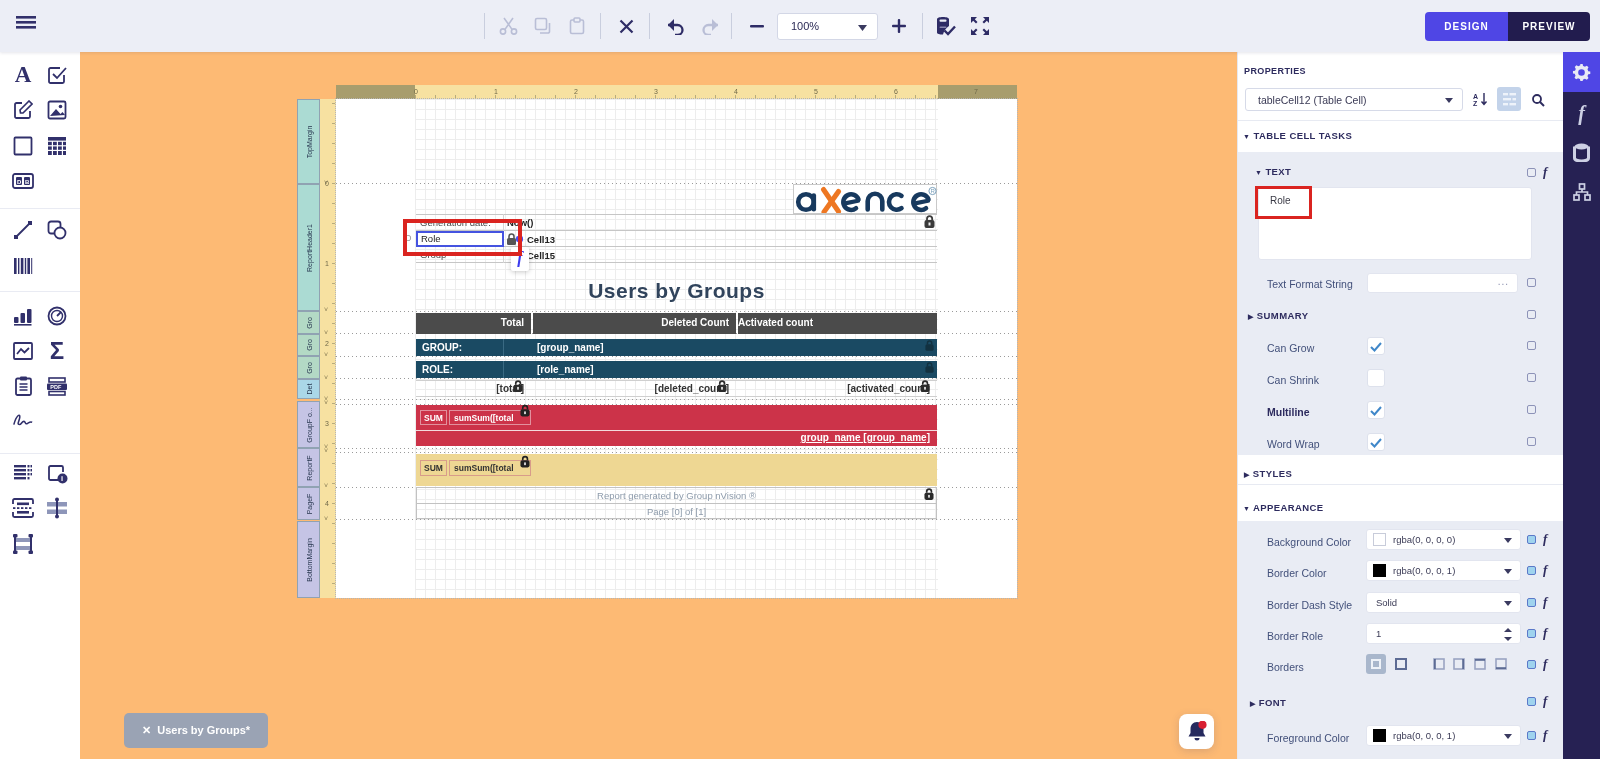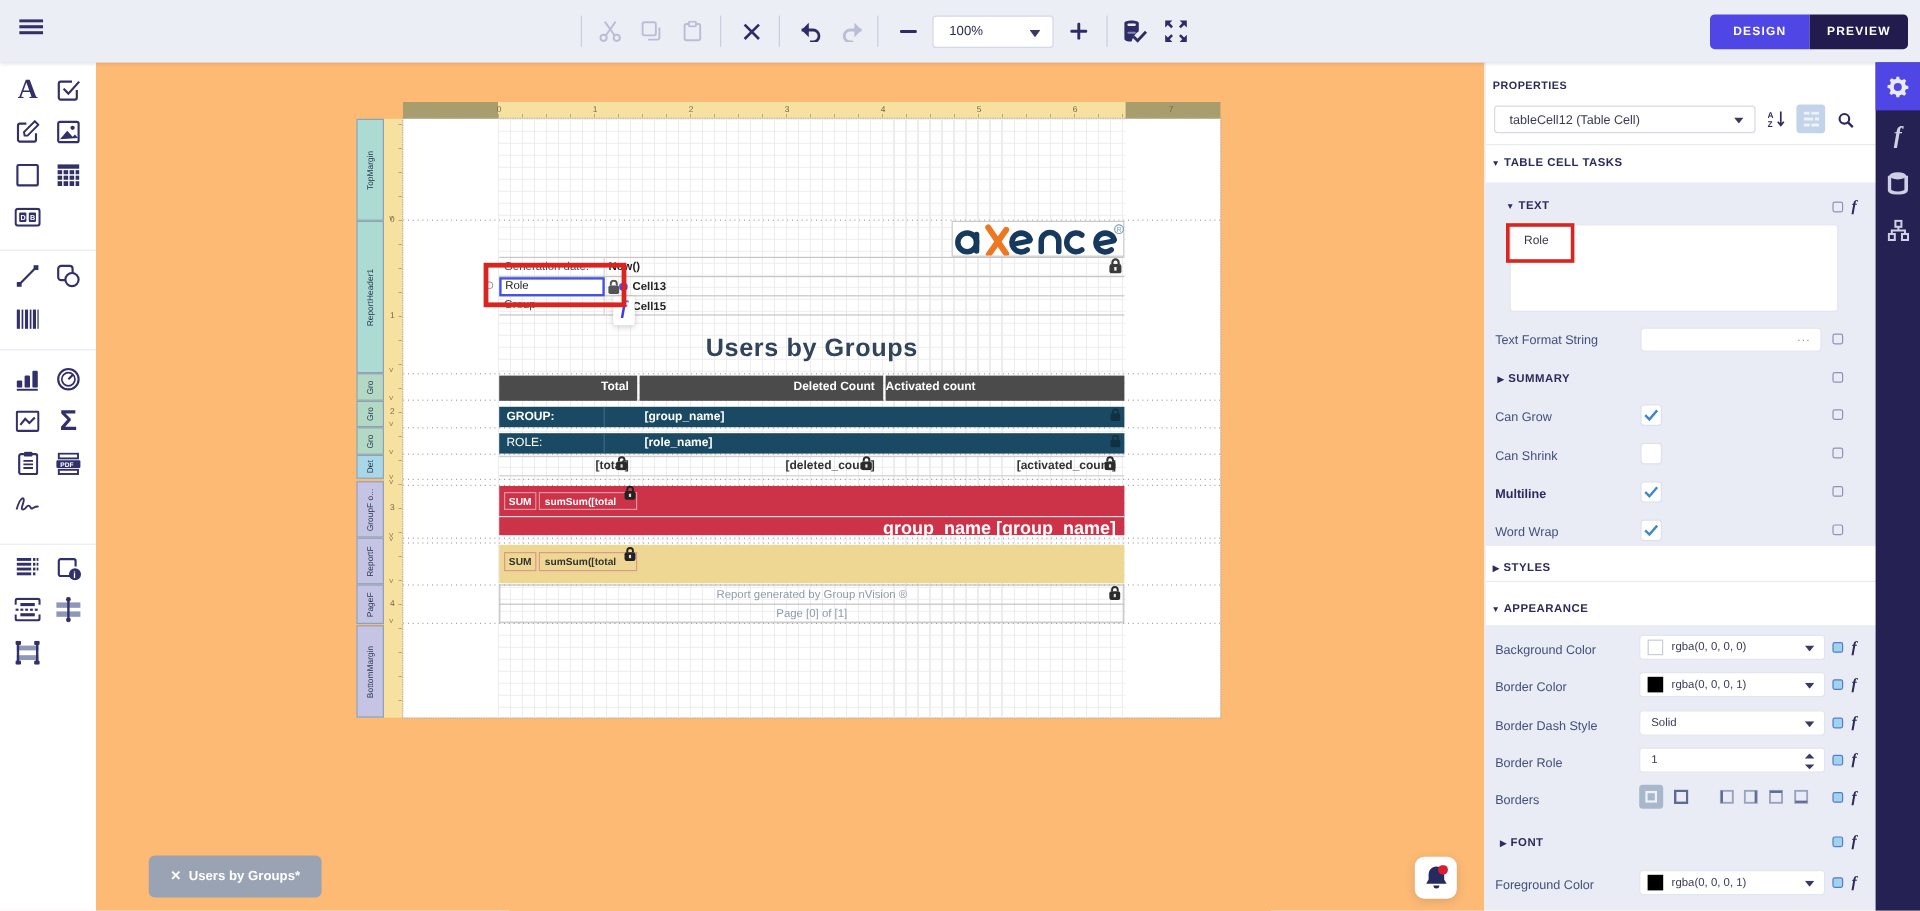--- a/index.html
+++ b/index.html
@@ -38,21 +38,21 @@
 #page { position:absolute; left:256px; top:47px; width:681px; height:499px; background:#fff; outline:1px dotted #b5b5b5; }
 #grid { position:absolute; left:79px; top:0; width:523px; height:499px;
   background-image:linear-gradient(to right,#ededed 1px,transparent 1px),linear-gradient(to bottom,#ededed 1px,transparent 1px);
   background-size:10px 10px; }
 .dots { position:absolute; left:0; width:681px; height:1px; background-image:linear-gradient(to right,#9a9a9a 1px,transparent 1px); background-size:4px 1px; }
 
 
 #panel { position:absolute; left:1237px; top:52px; width:326px; height:707px; background:#fff; z-index:20; border-left:1px solid #e5e8f1; }
 .gray { position:absolute; left:0; width:326px; background:#e9ecf4; }
 .sechead { font-size:9.5px; font-weight:bold; color:#2d2b5e; letter-spacing:.4px; }
-.plabel { font-size:10.5px; color:#42507a; }
+.plabel { font-size:10.5px; color:#42507a;margin-left:21px; }
 .pinput { position:absolute; background:#fff; border:1px solid #e2e5ef; border-radius:3px;text-align:right; }
 .mark { position:absolute; width:9px; height:9px; border:1.5px solid #8d93b8; border-radius:2px; }
 .mark.on { background:#9fd3ee; border-color:#5b79c9; }
 .fico { position:absolute; font-family:"Liberation Serif",serif; font-style:italic; font-weight:bold; color:#2d2b5e; font-size:13px; }
 .chk { position:absolute; width:18px; height:18px; background:#fff; border:1px solid #dde1ec; border-radius:3px; }
 
 
 #rail { position:absolute; left:1563px; top:52px; width:37px; height:707px; background:#262153; z-index:40; }
 #rail .active { position:absolute; left:0; width:37px; height:40px; background:#4f46e5; }
 .railico { position:absolute; left:0; width:37px; height:40px; display:flex; align-items:center; justify-content:center; }
@@ -437,21 +437,21 @@
       <div class="abs" style="left:80px;top:240px;width:521px;height:17px;background:#1a4a63"></div>
       <div class="abs" style="left:86px;top:243px;font-size:10px;font-weight:bold;color:#fff">GROUP:</div>
       <div class="abs" style="left:201px;top:243px;font-size:10px;font-weight:bold;color:#fff">[group_name]</div>
       <div class="abs" style="left:167px;top:240px;width:1px;height:17px;background:#3a6a83"></div>
       <svg class="abs" style="left:589px;top:241px" width="9" height="11" viewBox="0 0 11 13">
           <rect x="0.5" y="5" width="10" height="8" rx="2" fill="#123140"></rect>
           <path d="M3 5 V3.7 a2.6 2.6 0 0 1 5.2 0 V5" fill="none" stroke="#123140" stroke-width="1.8"></path>
         </svg>
 
       <div class="abs" style="left:80px;top:262px;width:521px;height:17px;background:#1a4a63"></div>
-      <div class="abs" style="left:86px;top:265px;font-size:10px;font-weight:normal;color:#fff">ROLE:</div>
+      <div class="abs" style="left:86px;top:265px;font-size:10px;font-weight:bold;color:#fff">ROLE:</div>
       <div class="abs" style="left:201px;top:265px;font-size:10px;font-weight:bold;color:#fff">[role_name]</div>
       <div class="abs" style="left:167px;top:262px;width:1px;height:17px;background:#3a6a83"></div>
       <svg class="abs" style="left:589px;top:263px" width="9" height="11" viewBox="0 0 11 13">
           <rect x="0.5" y="5" width="10" height="8" rx="2" fill="#123140"></rect>
           <path d="M3 5 V3.7 a2.6 2.6 0 0 1 5.2 0 V5" fill="none" stroke="#123140" stroke-width="1.8"></path>
         </svg>
 
       <div class="abs" style="left:80px;top:281px;width:521px;height:17px;border-top:1px solid #cfcfcf;border-bottom:1px solid #cfcfcf"></div>
       <div class="abs" style="left:80px;top:284px;width:108px;text-align:right;font-size:10px;font-weight:bold;color:#333">[total]</div>
       <div class="abs" style="left:197px;top:284px;width:196px;text-align:right;font-size:10px;font-weight:bold;color:#333">[deleted_count]</div>
@@ -474,21 +474,21 @@
 
       <div class="abs" style="left:80px;top:306px;width:521px;height:41px;background:#cc3349"></div>
       <div class="abs" style="left:80px;top:331px;width:521px;height:1px;background:#f3dadd"></div>
       <div class="abs" style="left:84px;top:311px;width:27px;height:15px;border:1px solid #e2919e;font-size:8.5px;font-weight:bold;color:#fff;text-align:center;line-height:14px">SUM</div>
       <div class="abs" style="left:113px;top:311px;width:82px;height:15px;border:1px solid #e2919e;font-size:8.5px;font-weight:bold;color:#fff;line-height:14px;padding-left:4px;overflow:hidden">sumSum([total</div>
       <svg class="abs" style="left:184px;top:305px" width="10" height="13" viewBox="0 0 11 13">
           <rect x="0.5" y="5" width="10" height="8" rx="2" fill="#222"></rect>
           <path d="M3 5 V3.7 a2.6 2.6 0 0 1 5.2 0 V5" fill="none" stroke="#222" stroke-width="1.8"></path>
           <rect x="4.5" y="7.5" width="2" height="3" fill="#ddd"></rect>
         </svg>
-      <div class="abs" style="left:80px;top:333px;width:514px;text-align:right;font-size:15px;font-weight:bold;color:#fff;text-decoration:underline">group_name [group_name]</div>
+      <div class="abs" style="left:80px;top:333px;width:514px;text-align:right;font-size:10px;font-weight:bold;color:#fff;text-decoration:underline">group_name [group_name]</div>
 
       <div class="abs" style="left:80px;top:355px;width:521px;height:32px;background:#eed793"></div>
       <div class="abs" style="left:84px;top:361px;width:27px;height:16px;border:1px solid #d89c8a;font-size:8.5px;font-weight:bold;color:#333;text-align:center;line-height:15px">SUM</div>
       <div class="abs" style="left:113px;top:361px;width:82px;height:16px;border:1px solid #d89c8a;font-size:8.5px;font-weight:bold;color:#333;line-height:15px;padding-left:4px;overflow:hidden">sumSum([total</div>
       <svg class="abs" style="left:184px;top:356px" width="10" height="13" viewBox="0 0 11 13">
           <rect x="0.5" y="5" width="10" height="8" rx="2" fill="#222"></rect>
           <path d="M3 5 V3.7 a2.6 2.6 0 0 1 5.2 0 V5" fill="none" stroke="#222" stroke-width="1.8"></path>
           <rect x="4.5" y="7.5" width="2" height="3" fill="#ddd"></rect>
         </svg>
 

